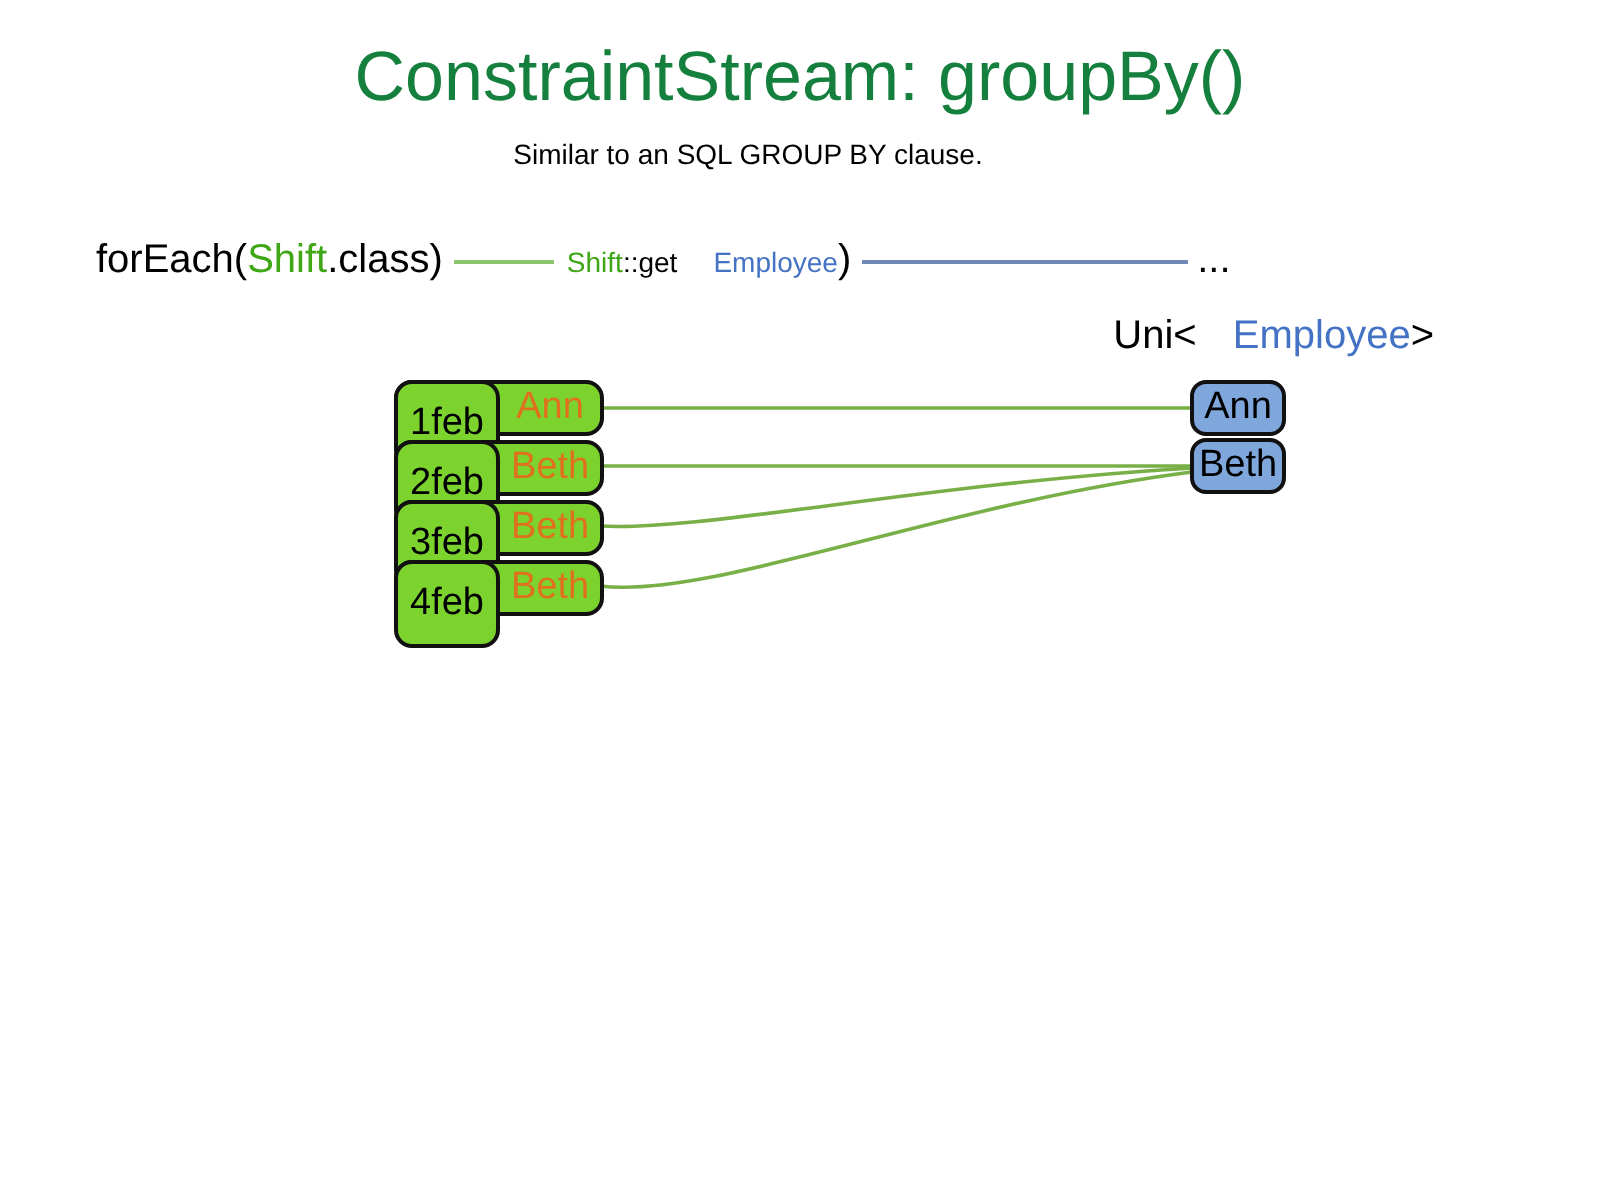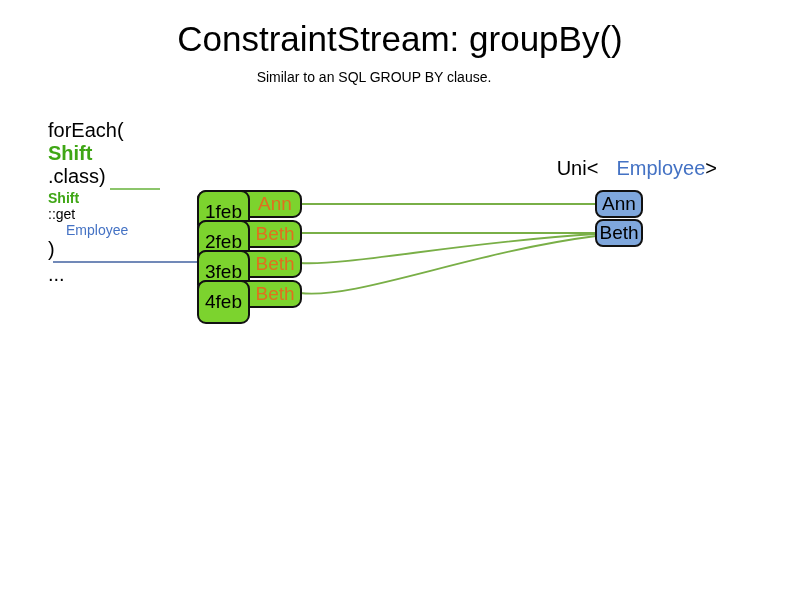--- a/index.html
+++ b/index.html
@@ -9,36 +9,36 @@
     font-family: "Liberation Sans", sans-serif;
     color: #000;
     position: relative;
     overflow: hidden;
   }
   .slide { position: absolute; inset: 0; }
 
   .title {
     position: absolute; top: 19px; left: 0; width: 800px;
     text-align: center;
-    font-size: 35px; line-height: 1.15; color: #000000;
+    font-size: 35px; line-height: 1.15; color: #15803d;
   }
   .subtitle {
     position: absolute; top: 69px; left: 0; width: 748px;
     text-align: center;
     font-size: 14px; color: #000;
   }
 
   
   .code-line {
     position: absolute; left: 48px; top: 119px;
     display: flex; align-items: baseline;
-    white-space: pre; font-size: 20px; flex-direction: column;
+    white-space: pre; font-size: 20px;
   }
   .c14 { font-size: 14px; }
-  .green { color: var(--shift-green); font-weight: bold; }
+  .green { color: var(--shift-green); }
   .blue  { color: var(--employee-blue); padding-left: 18px; }
   .hline { height: 2px; align-self: center; }
   .hline.g { width: 50px;  background: var(--code-line-green); margin: 0 6px; }
   .hline.b { width: 163px; background: var(--code-line-blue);  margin: 0 5px; }
 
   
   .uni-label {
     position: absolute; top: 157px; width: 200px;
     text-align: center; font-size: 20px; white-space: pre;
   }

